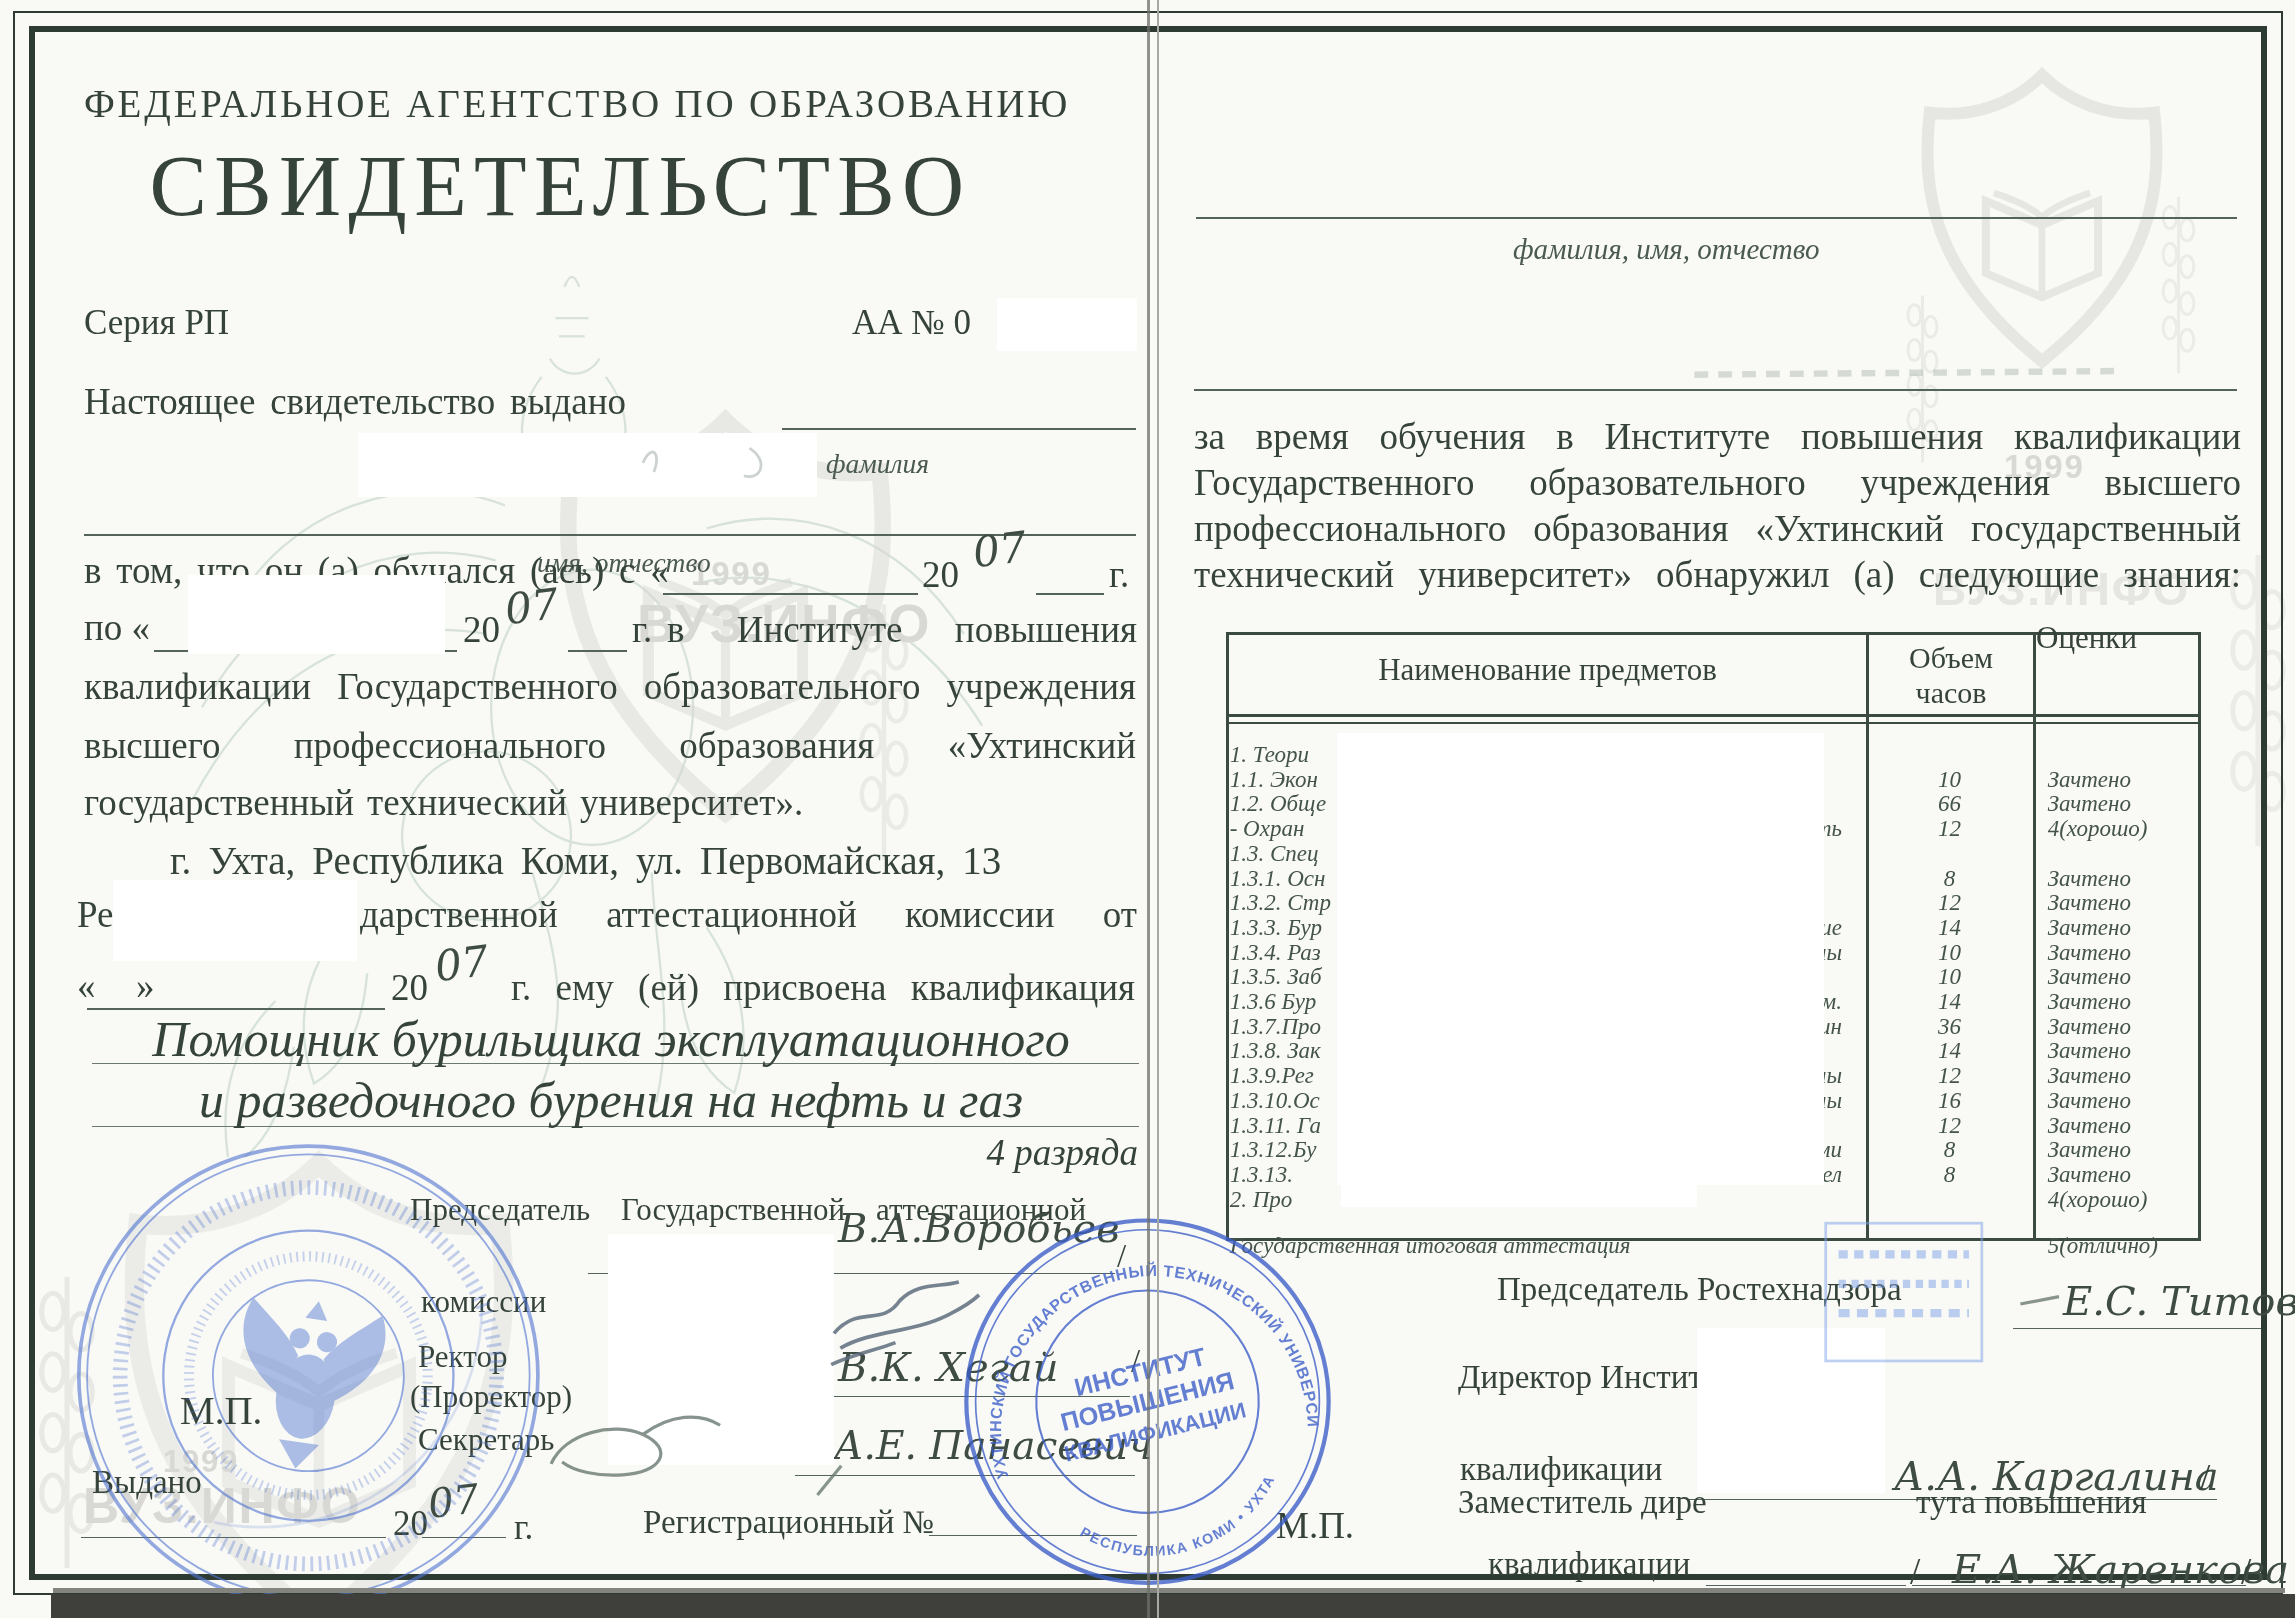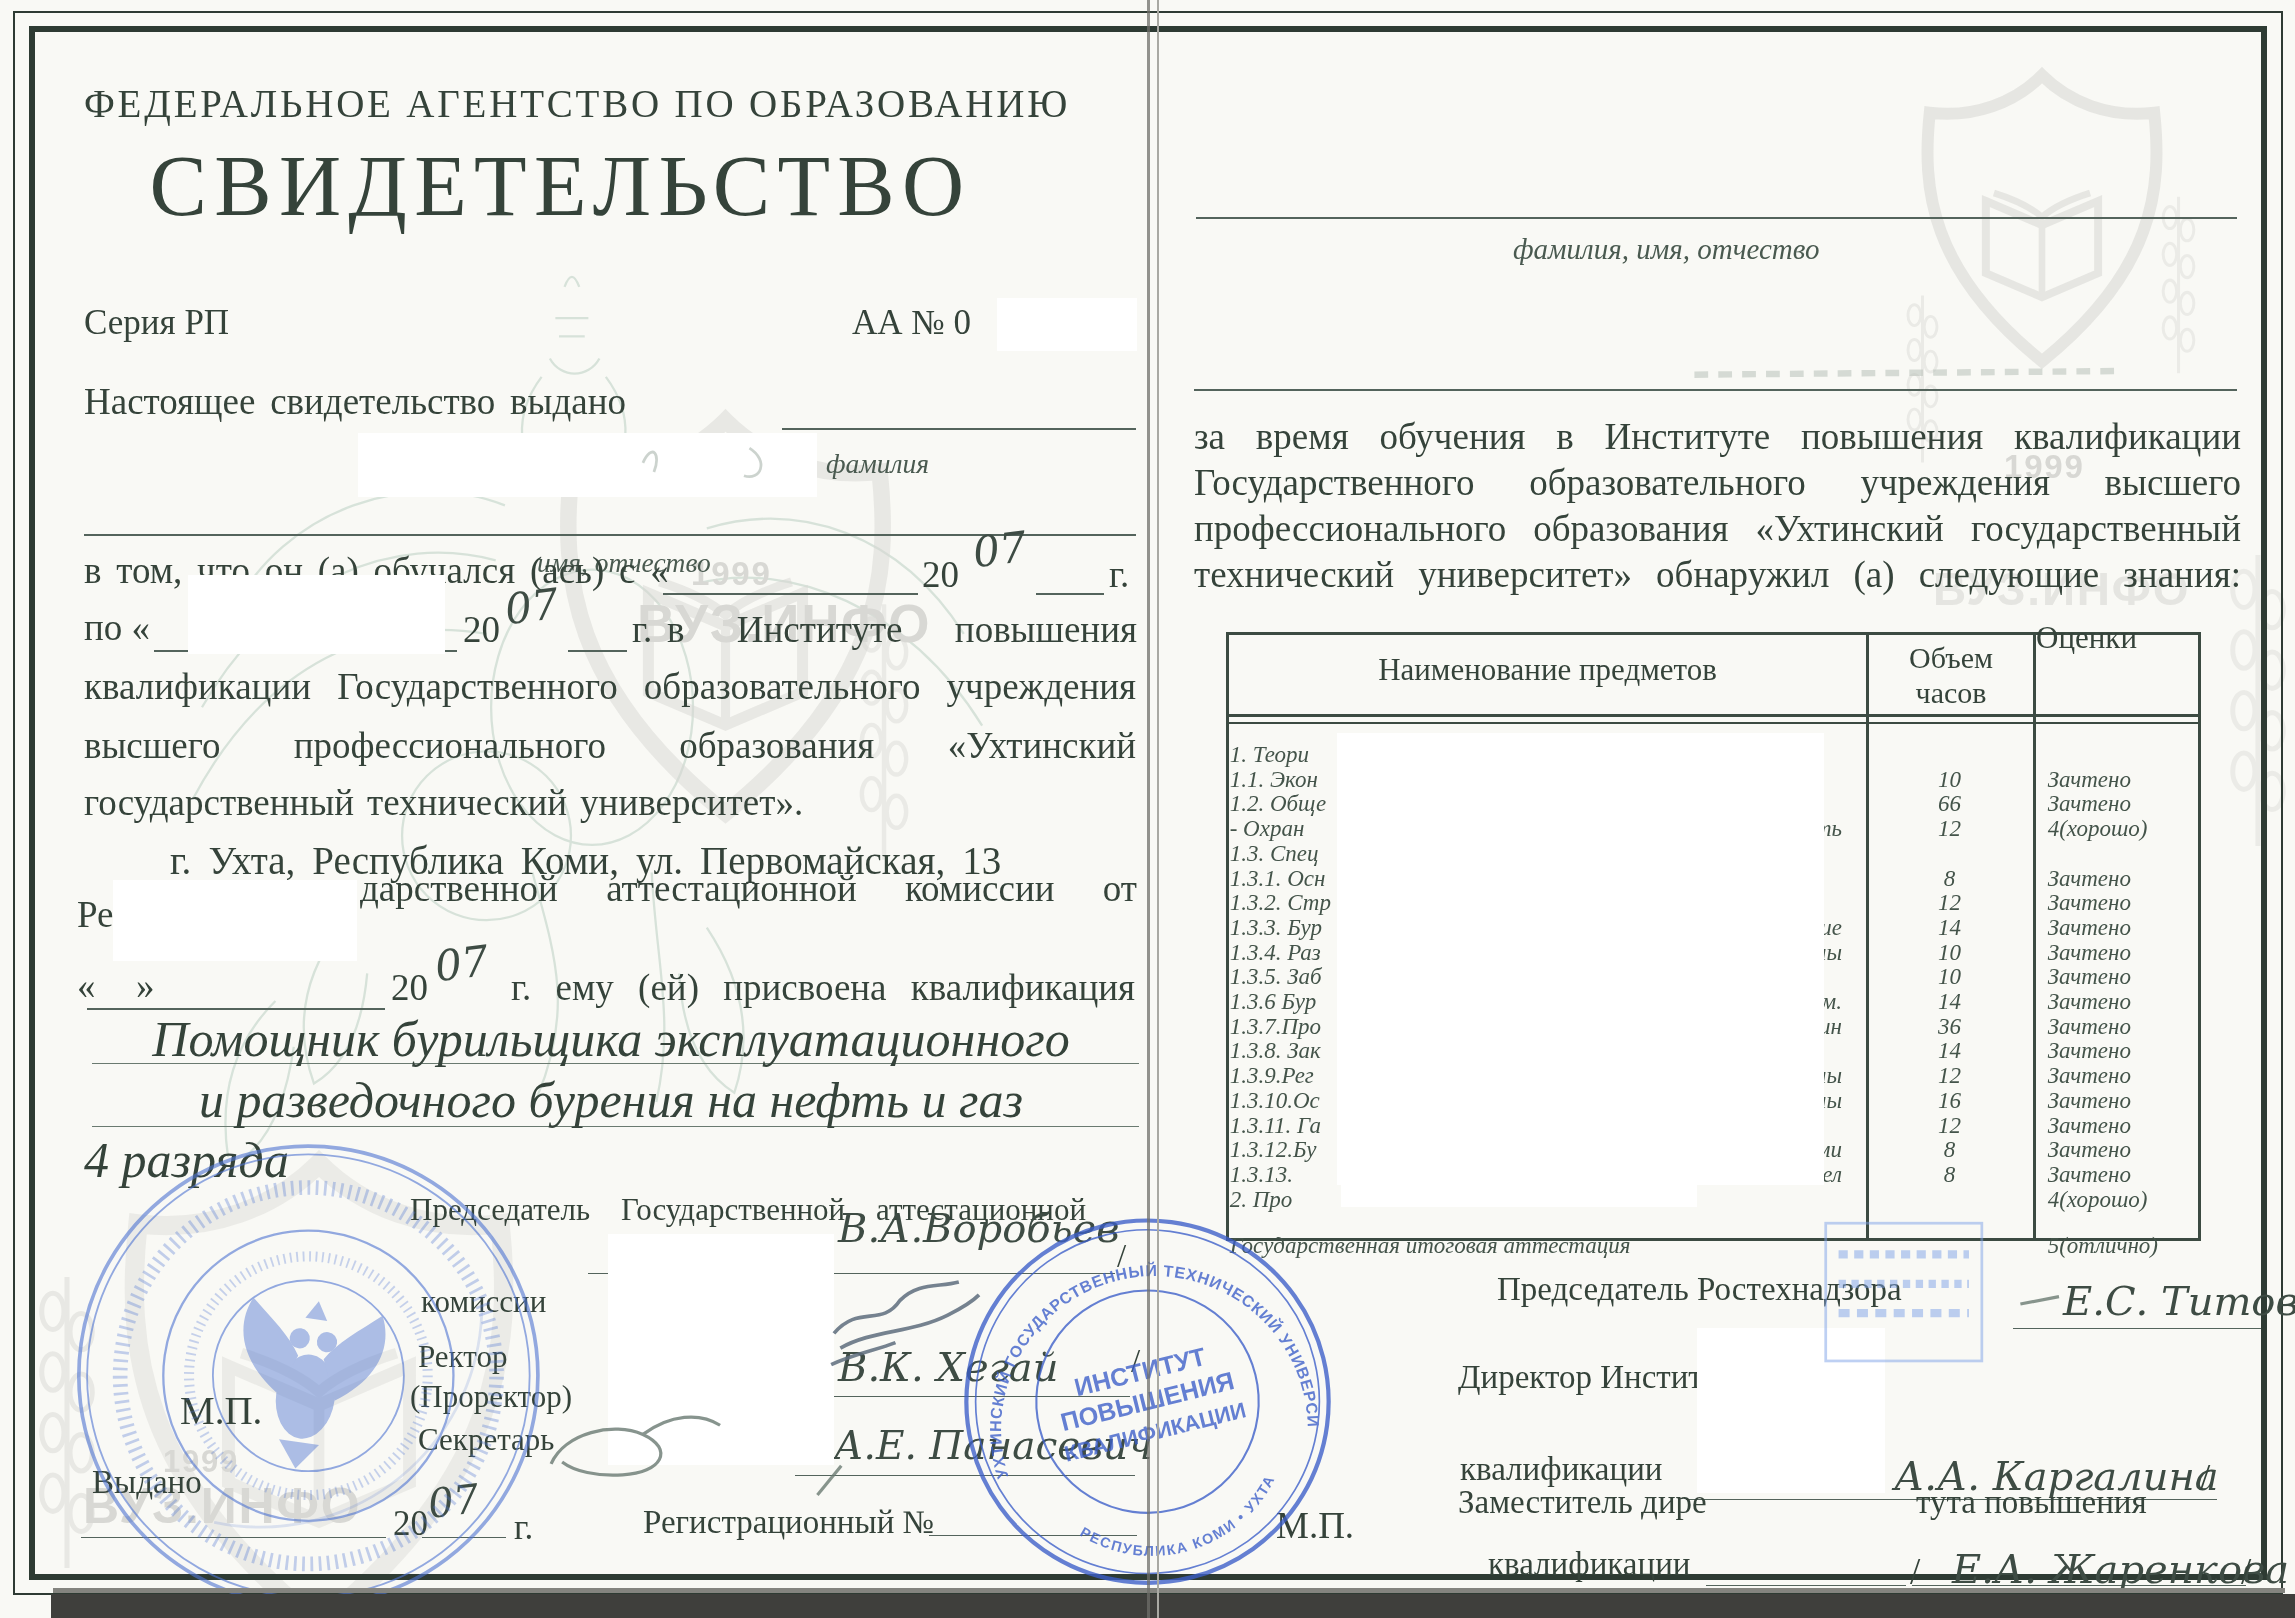--- a/index.html
+++ b/index.html
@@ -143,33 +143,33 @@
   <div class="ul" style="left:568px;top:650px;width:59px"></div>
   <div class="tx" style="left:632px;top:608px;font-size:37px">г.</div>
   <div class="tx jl" style="left:667px;top:608px;width:470px;font-size:37px">в Институте повышения</div>
 
   <div class="tx jl" style="left:84px;top:665px;width:1052px;font-size:37px">квалификации Государственного образовательного учреждения</div>
   <div class="tx jl" style="left:84px;top:724px;width:1052px;font-size:37px">высшего профессионального образования «Ухтинский</div>
   <div class="tx" style="left:84px;top:781px;font-size:37px;word-spacing:3.7px">государственный технический университет».</div>
   <div class="tx" style="left:170px;top:838px;font-size:39px;word-spacing:7.3px">г. Ухта, Республика Коми, ул. Первомайская, 13</div>
 
   <div class="tx" style="left:77px;top:893px;font-size:37px">Ре</div>
-  <div class="tx jl" style="left:360px;top:867px;width:777px;font-size:37px">дарственной аттестационной комиссии от</div>
+  <div class="tx jl" style="left:360px;top:893px;width:777px;font-size:37px">дарственной аттестационной комиссии от</div>
   <div class="tx" style="left:77px;top:964px;font-size:37px">«</div>
   <div class="tx" style="left:136px;top:964px;font-size:37px">»</div>
   <div class="ul" style="left:87px;top:1008px;width:298px"></div>
   <div class="tx" style="left:391px;top:966px;font-size:37px">20</div>
   <div class="tx hand raised" style="left:435px;top:939px;font-size:42px">07</div>
   <div class="tx jl" style="left:511px;top:966px;width:624px;font-size:37px">г. ему (ей) присвоена квалификация</div>
 
   <div class="tx b it" style="left:84px;top:1010px;width:1054px;text-align:center;font-size:50px">Помощник бурильщика эксплуатационного</div>
   <div class="ul2" style="left:92px;top:1063px;width:1047px"></div>
   <div class="tx b it" style="left:84px;top:1071px;width:1054px;text-align:center;font-size:50px">и разведочного бурения на нефть и газ</div>
   <div class="ul2" style="left:92px;top:1126px;width:1047px"></div>
-  <div class="tx b it" style="left:84px;top:1131px;width:1054px;text-align:left;font-size:50px">4 разряда</div>
+  <div class="tx b it" style="left:84px;top:1131px;width:1054px;text-align:right;font-size:37px">4 разряда</div>
 
   <div class="tx jl" style="left:410px;top:1192px;width:676px;font-size:31px">Председатель Государственной аттестационной</div>
   <div class="tx hand" style="left:838px;top:1205px;font-size:40px">В.А.Воробьев</div>
   <div class="ul" style="left:588px;top:1273px;width:527px;border-bottom-width:1.8px"></div>
   <div class="tx" style="left:1117px;top:1238px;font-size:33px">/</div>
   <div class="tx" style="left:421px;top:1284px;font-size:31px">комиссии</div>
 
   <div class="tx" style="left:418px;top:1339px;font-size:31px">Ректор</div>
   <div class="tx hand" style="left:838px;top:1344px;font-size:40px">В.К. Хегай</div>
   <div class="ul" style="left:812px;top:1396px;width:318px;border-bottom-width:1.8px"></div>

